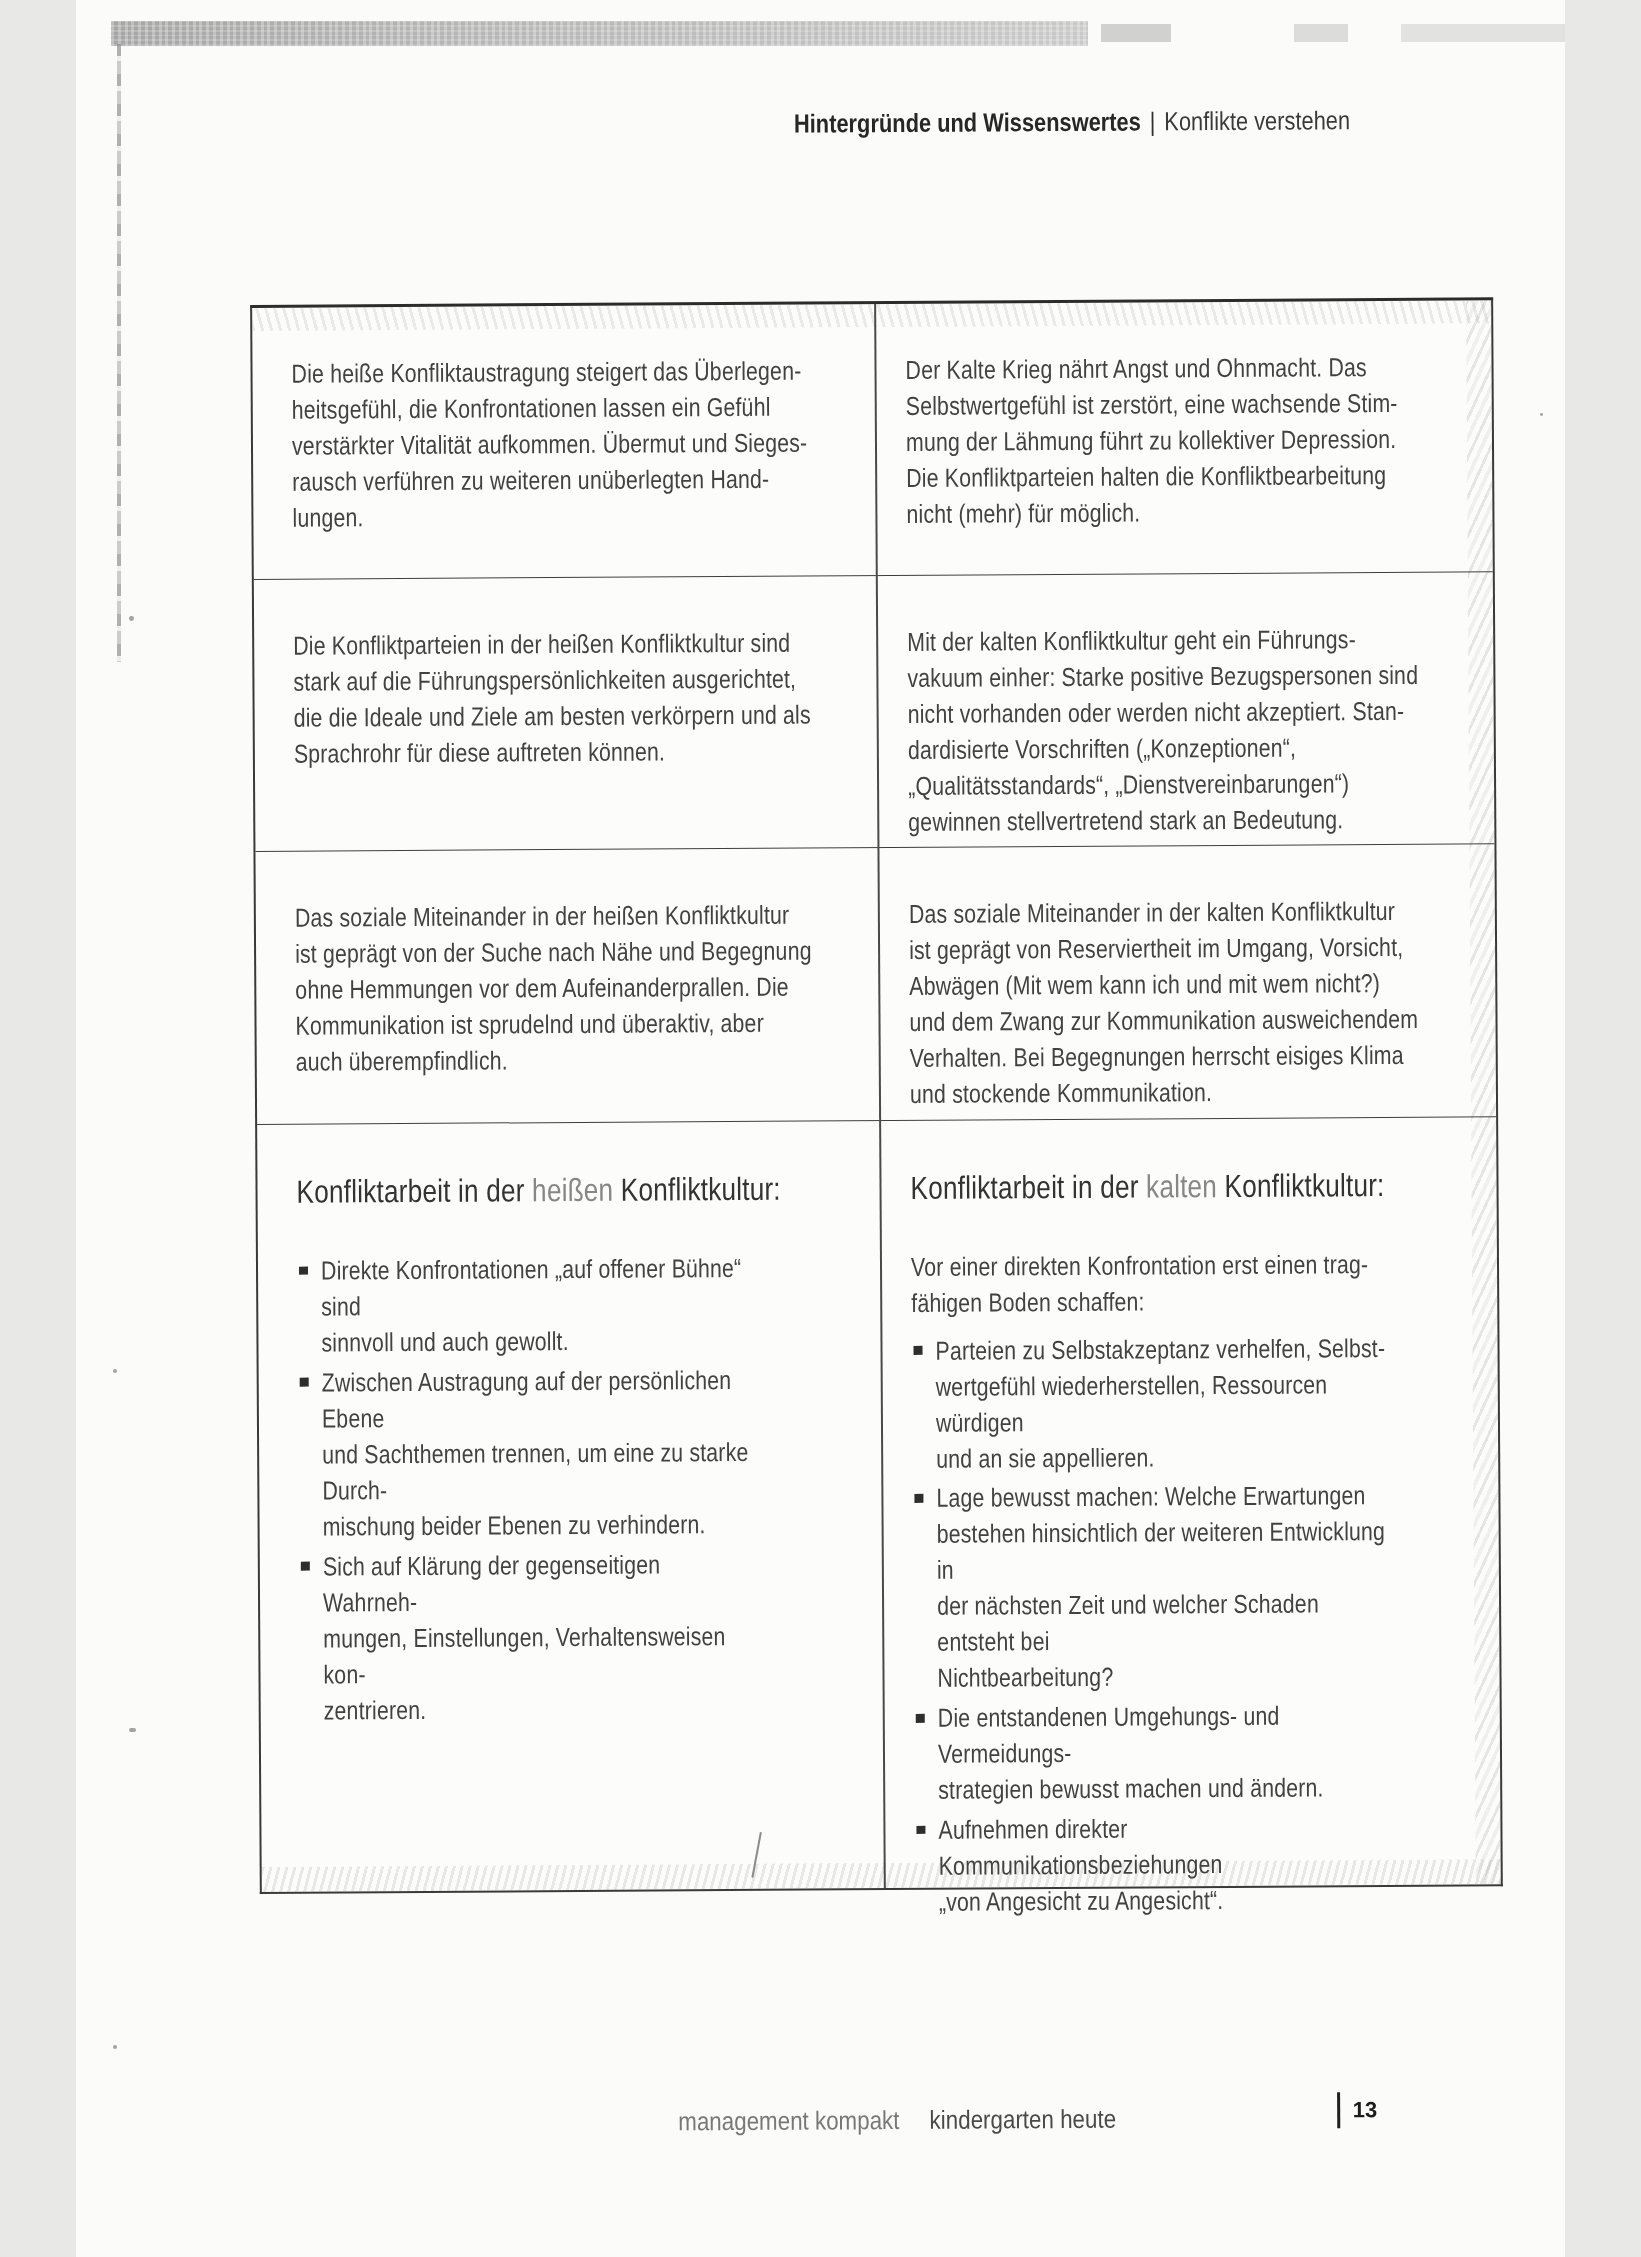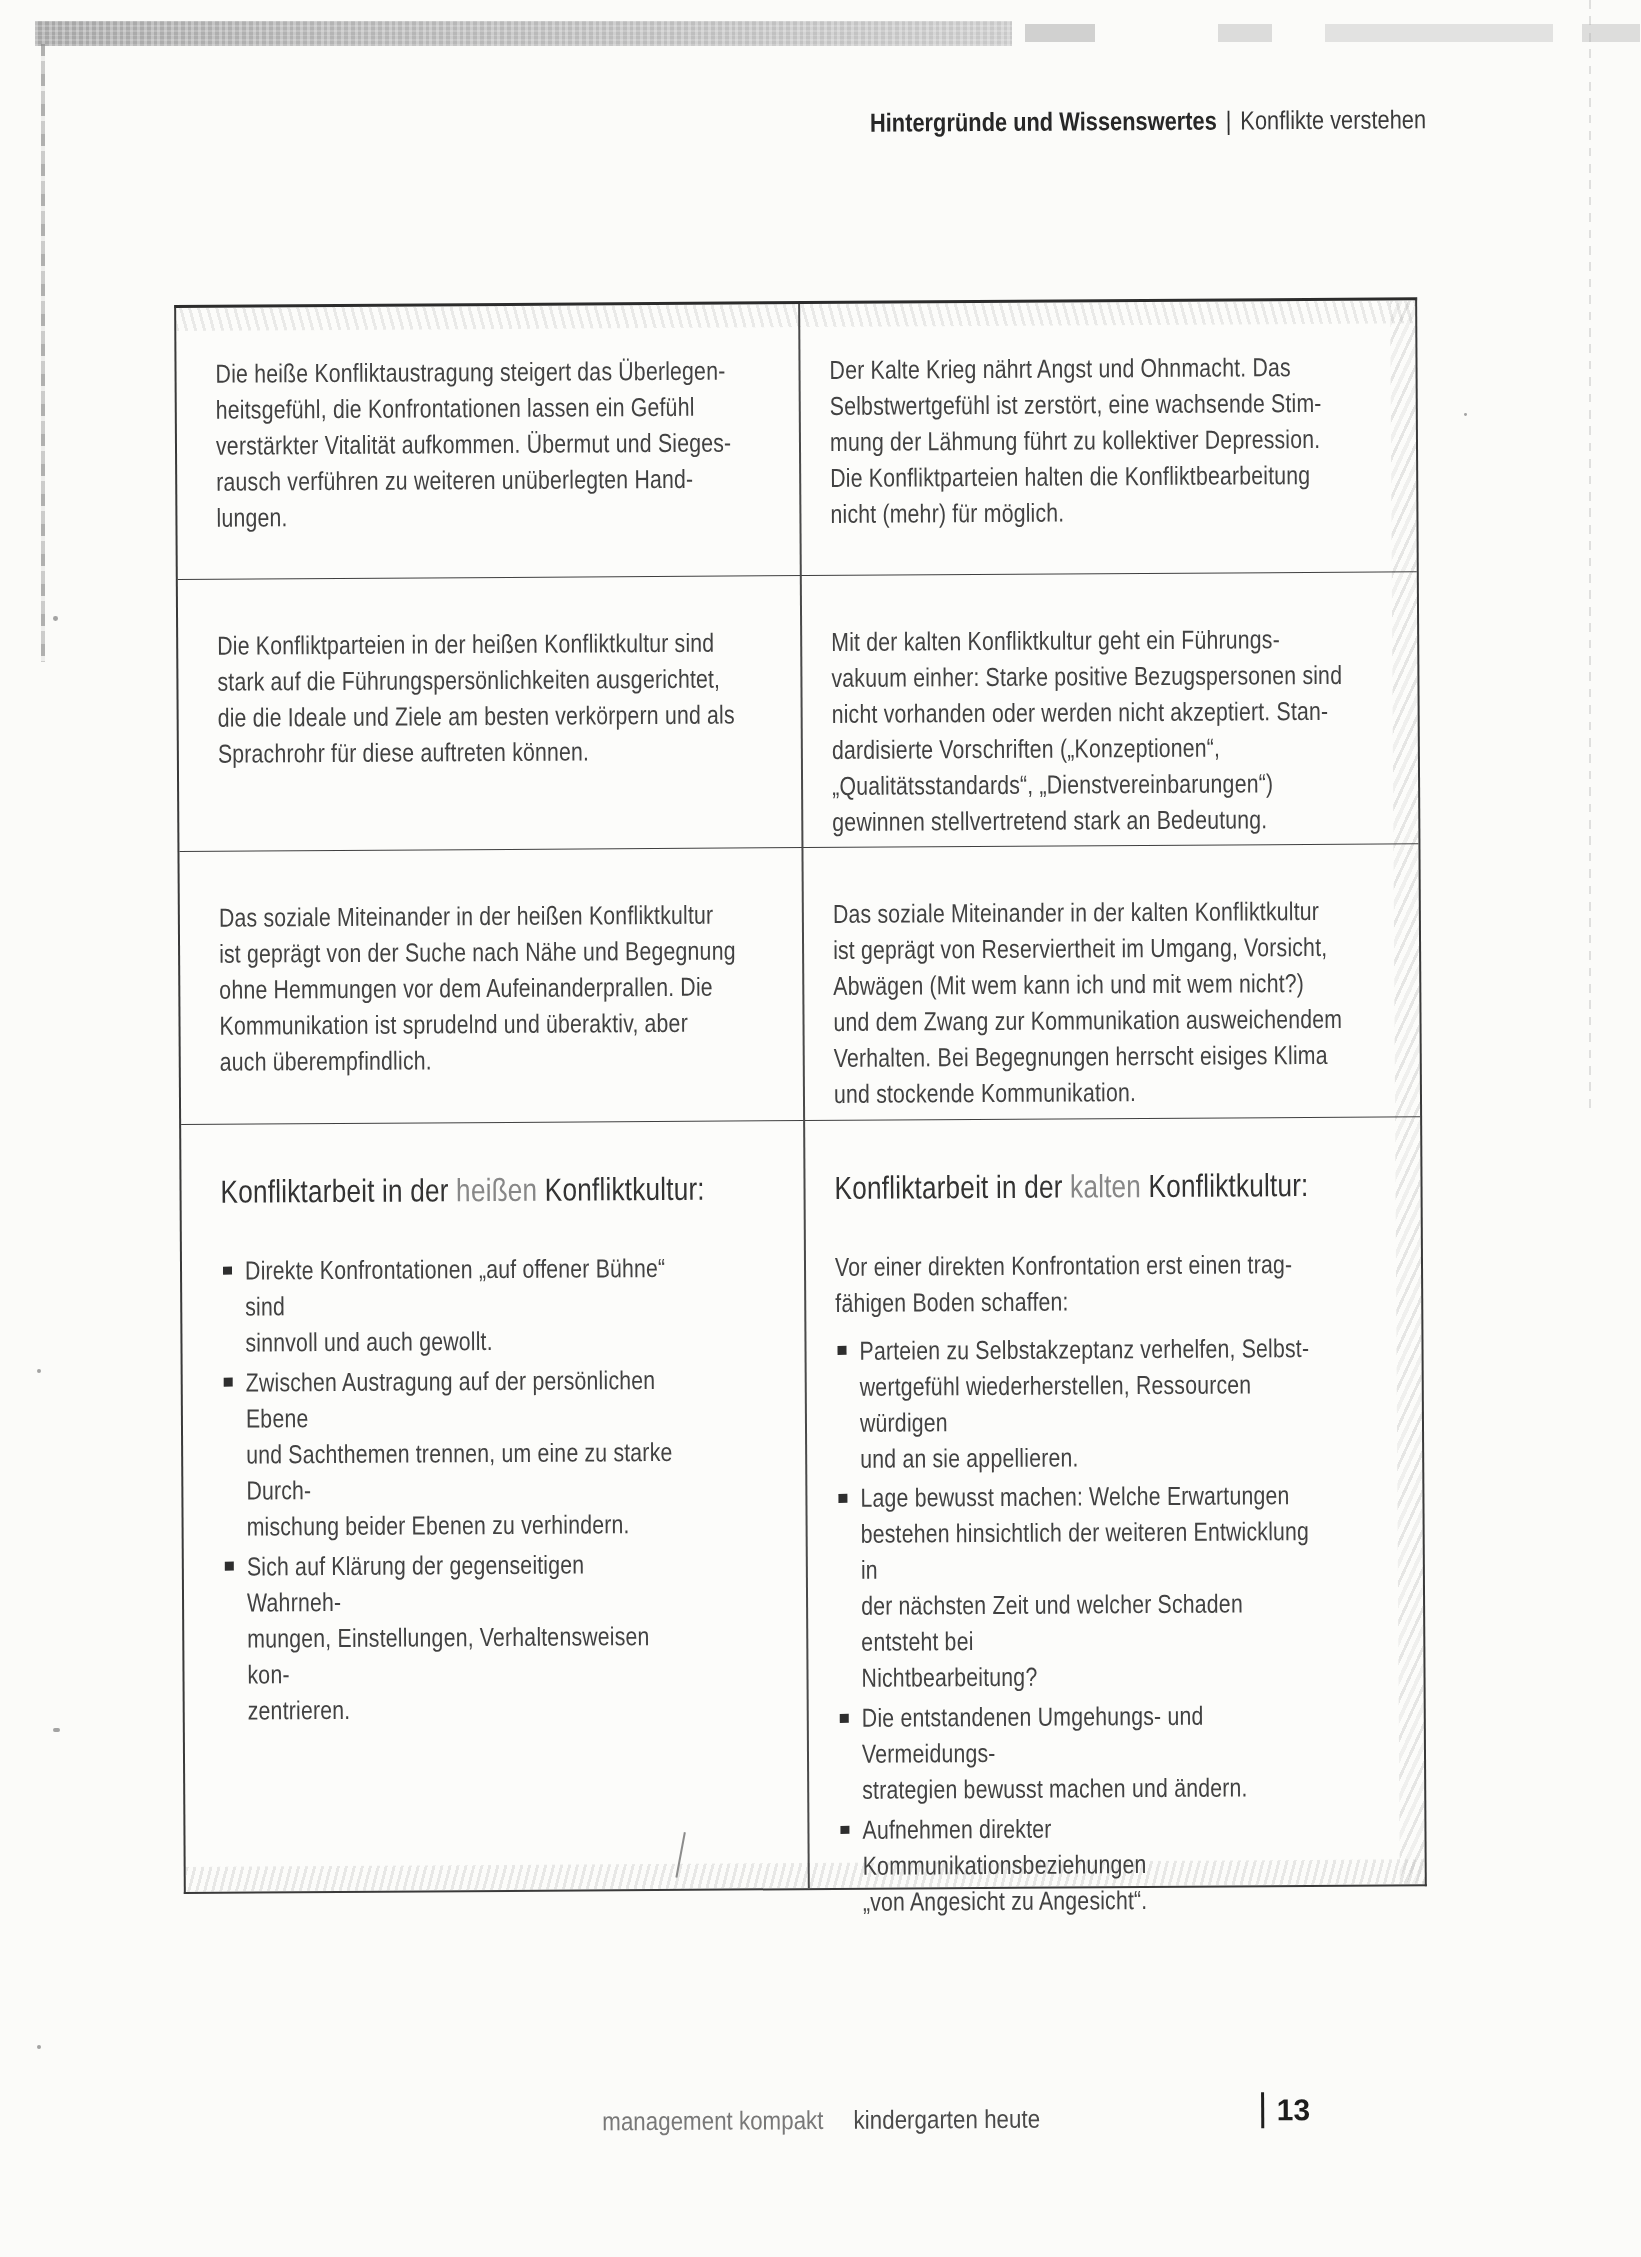--- a/index.html
+++ b/index.html
@@ -1,17 +1,17 @@
 <!DOCTYPE html>
 <html><head>
 <meta charset="utf-8">
 <style>
   html,body{margin:0;padding:0;background:#e8e8e6;}
   .page{
-    position:relative; width:1641px; height:2257px; margin:0 auto;
+    position:relative; width:1489px; height:2257px; margin:0 auto;
     background:#fbfbf9; overflow:hidden;
     font-family:"Liberation Sans", sans-serif; color:#424242;
   }
   .skew{position:absolute; inset:0; transform:rotate(-0.35deg); transform-origin:821px 1101px;}
 
   
   .band-top{
     position:absolute; left:35px; top:21px; width:977px; height:25px;
     background:
       repeating-linear-gradient(90deg, rgba(255,255,255,.28) 0 2.9px, rgba(0,0,0,0) 2.9px 6.8px),
@@ -91,21 +91,21 @@
 
   
   .pfooter{
     position:absolute; top:2105px; left:596px; font-size:26px; line-height:31px;
     white-space:nowrap; transform:scaleX(0.86); transform-origin:0 0;
   }
   .pf-brand{color:#787878;}
   .pf-pub{margin-left:35px; color:#4a4a4a;}
   .pageno{position:absolute; top:2095px; left:1255px; display:flex; align-items:center;}
   .pn-bar{width:2.9px; height:36px; background:#1f1f1f; margin-right:12.6px;}
-  .pn-num{font-size:30px; font-weight:bold; color:#1c1c1c;}
+  .pn-num{font-size:22px; font-weight:bold; color:#1c1c1c;}
 </style>
 </head>
 <body>
 
 <div class="page">
 
   <div class="band-top"></div>
   <div class="band-dash bd1"></div>
   <div class="band-dash bd2"></div>
   <div class="band-dash bd3"></div>

